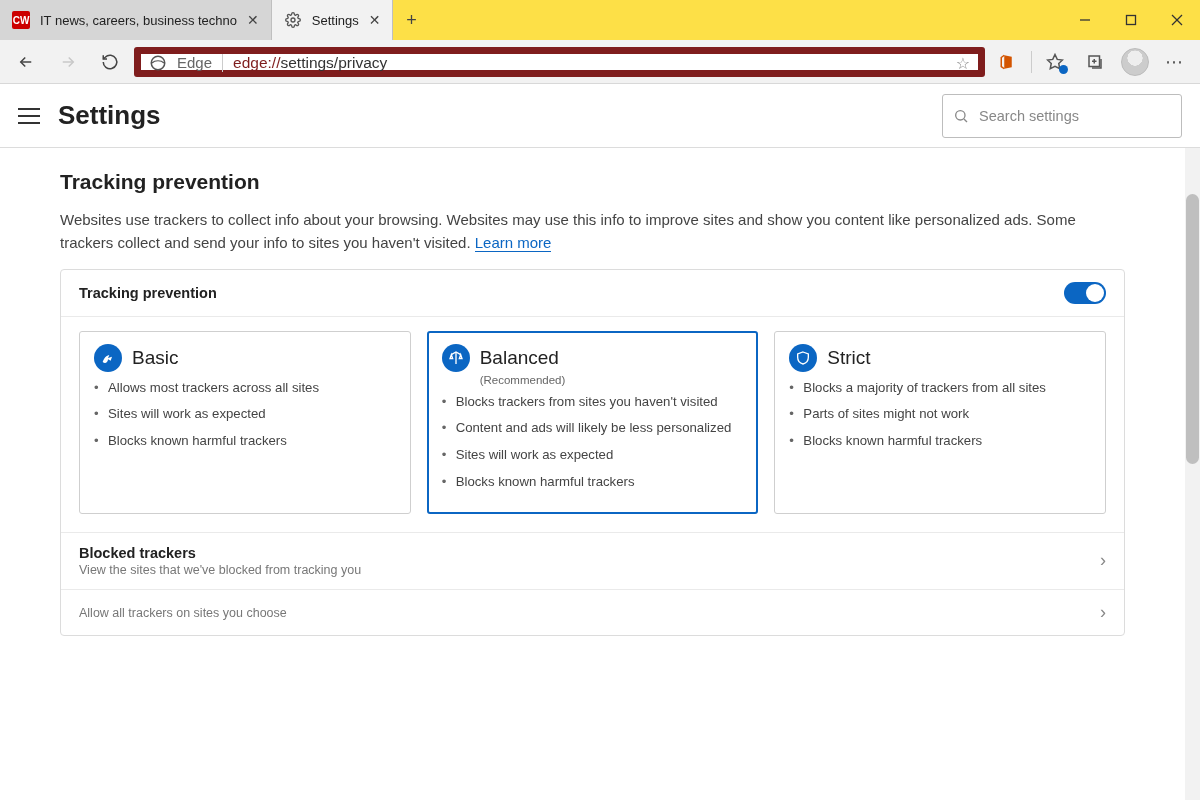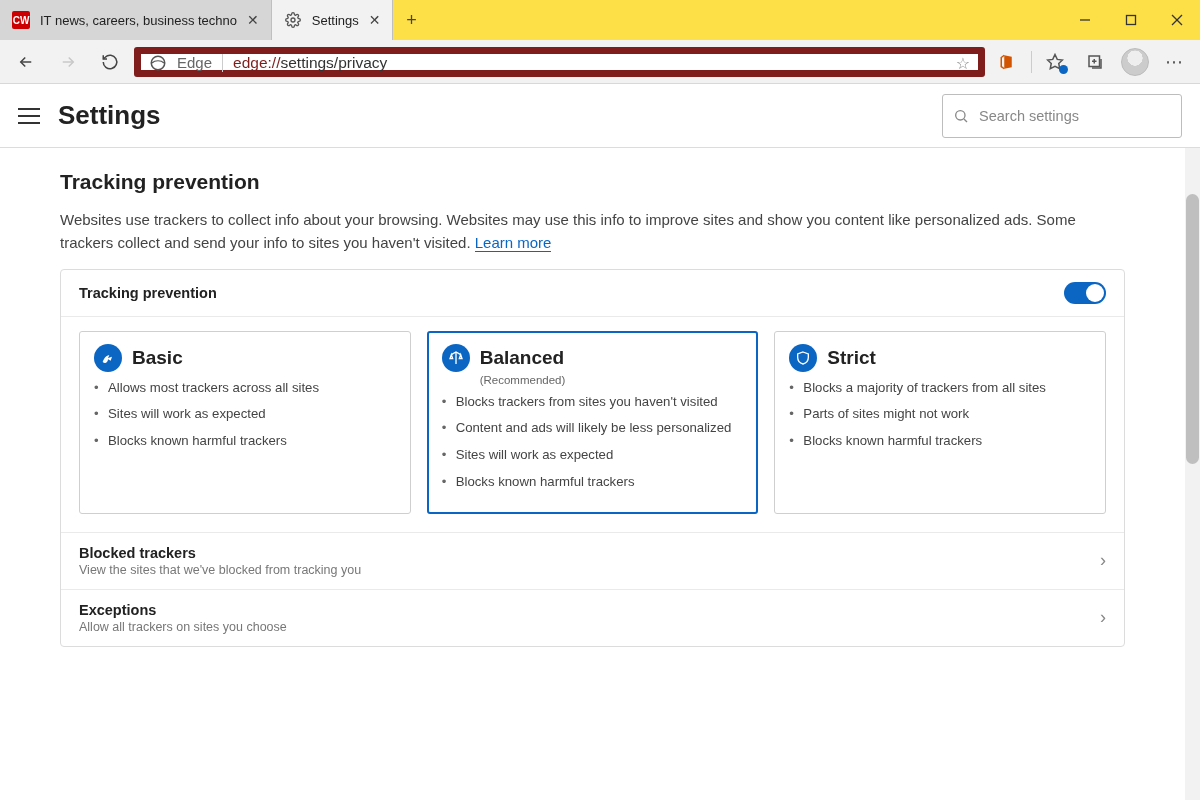--- a/index.html
+++ b/index.html
@@ -56,21 +56,21 @@
   .card { border: 1px solid #dcdcdc; border-radius: 4px; background: #fff; }
   .card-head { display: flex; align-items: center; padding: 12px 18px; border-bottom: 1px solid #eaeaea; }
   .card-head .lbl { font-size: 14.5px; font-weight: 600; color: #222; flex: 1; }
   .toggle { width: 42px; height: 22px; border-radius: 11px; background: #0b66c3; position: relative; }
   .toggle::after { content: ""; position: absolute; right: 2px; top: 2px; width: 18px; height: 18px; background: #fff; border-radius: 50%; }
   .options { display: flex; gap: 16px; padding: 14px 18px 18px 18px; }
   .opt { flex: 1; border: 1px solid #cfcfcf; border-radius: 3px; padding: 12px 14px 14px 14px; }
   .opt.selected { border: 2px solid #0b66c3; padding: 11px 13px 13px 13px; }
   .opt-head { display: flex; align-items: center; gap: 10px; margin-bottom: 4px; }
   .opt-icon { width: 28px; height: 28px; border-radius: 50%; background: #0b66c3; display: flex; align-items: center; justify-content: center; color: #fff; }
-  .opt-title { font-size: 19px; font-weight: 700; color: #222; }
+  .opt-title { font-size: 19px; font-weight: 400; color: #222; }
   .opt-sub { font-size: 11.5px; color: #666; margin-left: 38px; margin-top: -2px; margin-bottom: 6px; }
   .opt ul { list-style: none; margin-top: 6px; }
   .opt ul li { font-size: 13.2px; color: #444; line-height: 1.5; padding-left: 14px; position: relative; margin-bottom: 7px; }
   .opt ul li::before { content: "•"; position: absolute; left: 0; color: #666; }
   
   .row { display: flex; align-items: center; padding: 12px 18px; border-top: 1px solid #eaeaea; }
   .row .rlabel { font-size: 14.5px; font-weight: 600; color: #222; }
   .row .rdesc { font-size: 12.5px; color: #777; margin-top: 2px; }
   .row .chev { color: #888; font-size: 18px; }
   
@@ -264,21 +264,20 @@
 
         <div class="row">
           <div style="flex:1">
             <div class="rlabel">Blocked trackers</div>
             <div class="rdesc">View the sites that we've blocked from tracking you</div>
           </div>
           <span class="chev">›</span>
         </div>
         <div class="row">
           <div style="flex:1">
-            <div class="rlabel">Exceptions</div>
             <div class="rdesc">Allow all trackers on sites you choose</div>
           </div>
           <span class="chev">›</span>
         </div>
       </div>
 
 
     </div>
   </div>
 

